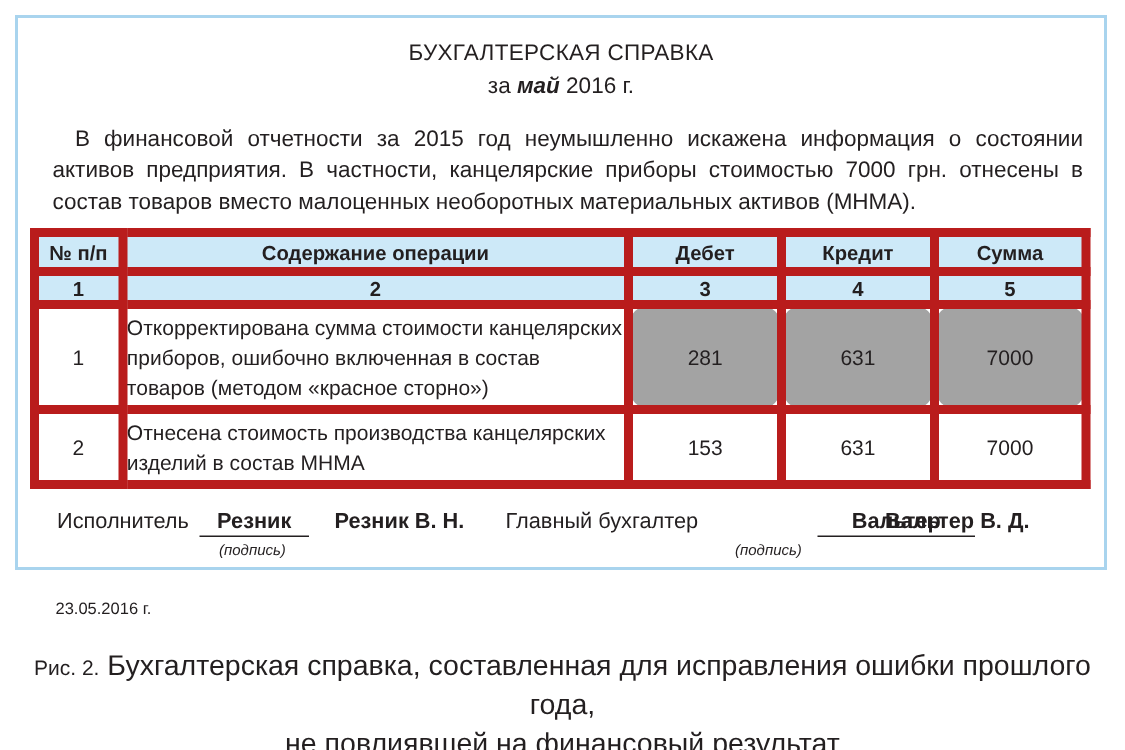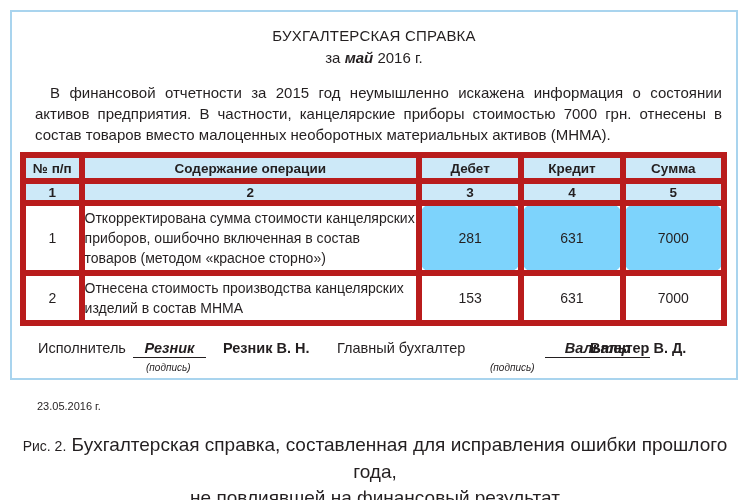--- a/index.html
+++ b/index.html
@@ -31,33 +31,33 @@
     }
     table.ops td, table.ops th {
       border: 6px solid #b91c1c; text-align: center; vertical-align: middle;
       padding: 0 6px;
     }
     table.ops thead tr.head th { height: 26px; font-weight: bold; background: #cde9f8; font-size: 13.5px; }
     table.ops thead tr.nums th { height: 22px; font-weight: bold; background: #cde9f8; font-size: 13.5px; }
     table.ops tbody tr.r1 td { height: 62px; }
     table.ops tbody tr.r2 td { height: 46px; }
     table.ops td.desc { text-align: left; line-height: 20px; padding: 2px 0; }
-    table.ops tbody tr.r1 td.shade { background: #7dd3fc; border-radius: 15px; }
+    table.ops tbody tr.r1 td.shade { background: #a3a3a3; border-radius: 15px; }
 
     .col-n { width: 59px; }
     .col-desc { width: 341px; }
     .col-deb { width: 103px; }
     .col-cred { width: 102px; }
     .col-sum { width: 102px; }
 
     .signs { position: absolute; left: 0; right: 0; top: 328px; height: 40px; font-size: 14.5px; }
     .sg { position: absolute; top: 0; white-space: nowrap; }
     .sig-line {
       display: inline-block; position: relative; border-bottom: 1px solid #231f20;
-      font-weight: bold; font-style: italic; text-align: center; line-height: 17px;
+      font-weight: bold; text-align: center; line-height: 17px;
     }
     .sig-caption {
       position: absolute; font-size: 10px; font-style: italic; color: #231f20;
     }
     .bold { font-weight: bold; }
 
     .date { position: absolute; left: 25px; top: 388px; font-size: 11px; }
 
     .caption {
       position: absolute; left: 0; right: 0; top: 432px;

